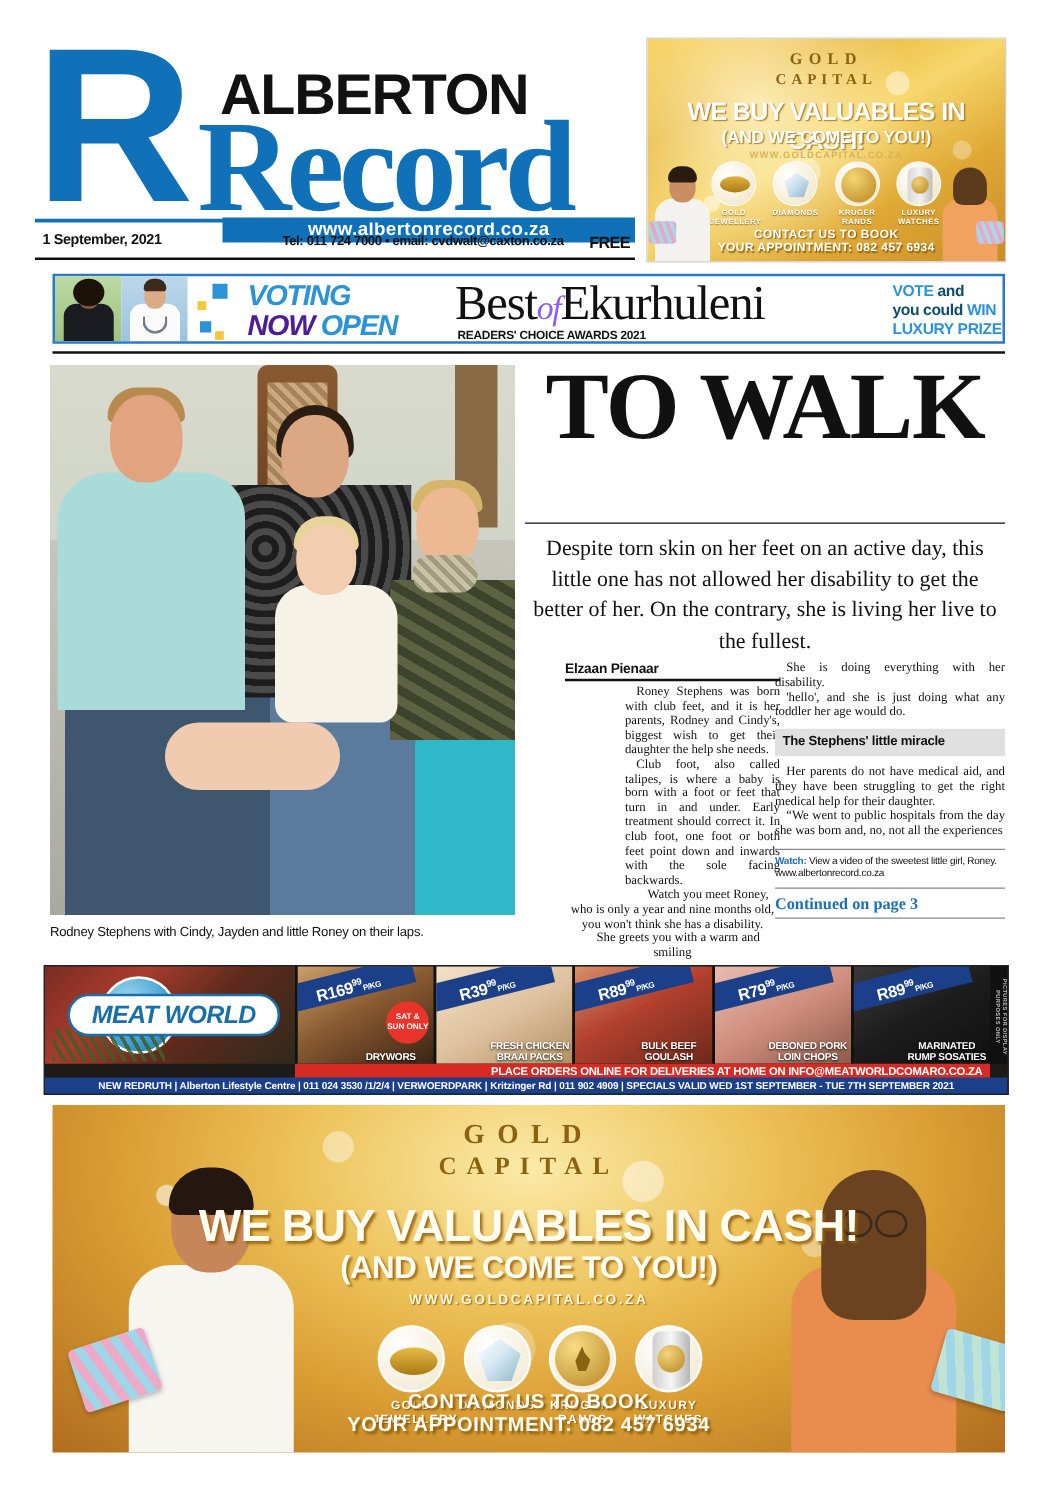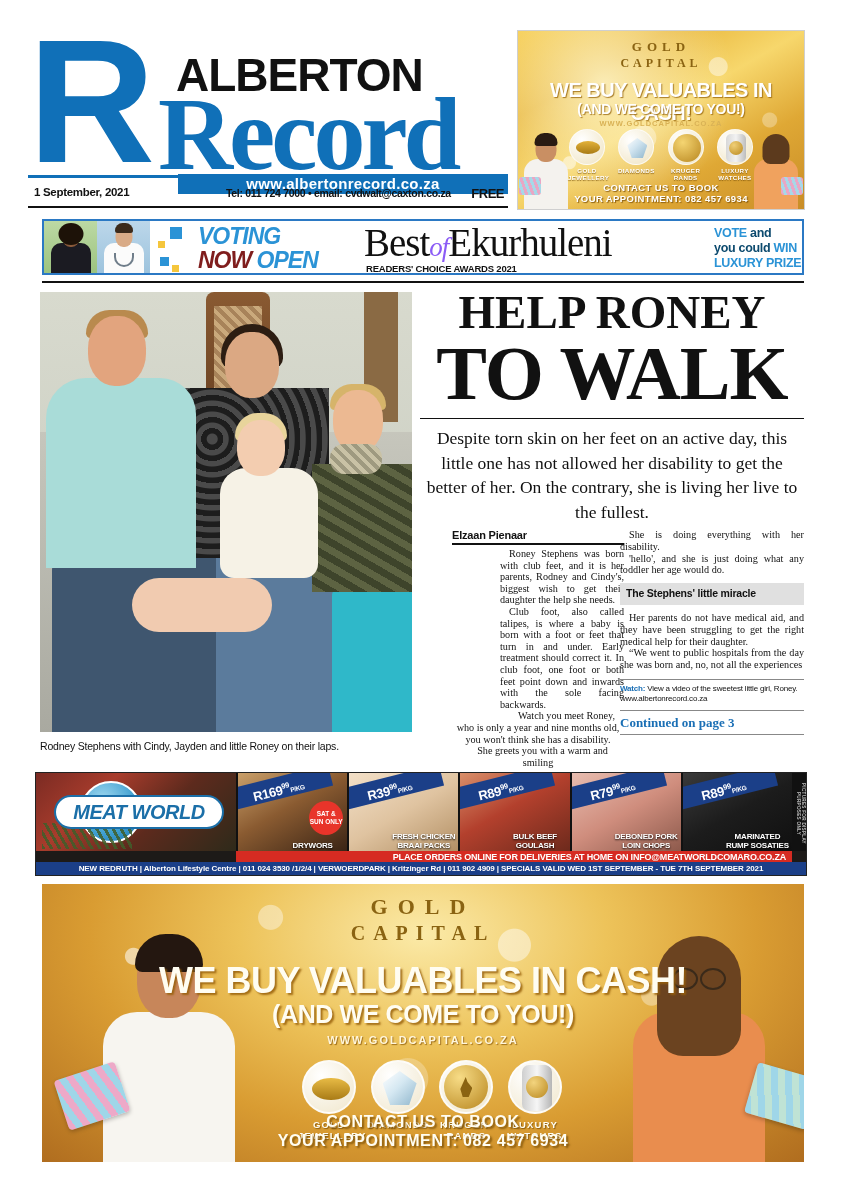--- a/index.html
+++ b/index.html
@@ -124,21 +124,21 @@
   .vb-photo.b .vb-ph-body { background:#fbfbfb; }
   .vb-ph-steth { position:absolute; left:50%; transform:translateX(-50%); bottom:6px; width:20px; height:14px;
                  border:2px solid #6f7d8a; border-top:none; border-radius:0 0 10px 10px; }
   .vb-mid { flex:1; position:absolute; left:110px; top:0; right:0; height:100%; }
   .vb-squares { position:absolute; left:4px; top:4px; width:36px; height:48px; }
   .sq { position:absolute; }
   .vb-voting { position:absolute; left:44px; top:3px; font-size:23px; font-weight:bold;
                color:#2b93d6; letter-spacing:-1px; line-height:24px; font-style:italic; }
   .vb-nowopen { position:absolute; left:44px; top:27px; font-size:23px; font-weight:bold;
                letter-spacing:-1px; line-height:24px; font-style:italic; }
-  .vb-now { color:#7f1d1d; } .vb-open { color:#2b93d6; }
+  .vb-now { color:#4c1d95; } .vb-open { color:#2b93d6; }
   .vb-best { position:absolute; left:210px; top:1px; font-family:"Liberation Serif", serif;
              font-size:39px; line-height:42px; color:#111; letter-spacing:-1px; }
   .vb-best .of { color:#8b5cf6; font-style:italic; font-size:27px; }
   .vb-readers { position:absolute; left:212px; top:42px; font-size:9.5px; font-weight:bold;
                 color:#111; letter-spacing:-0.2px; }
   .vb-right { position:absolute; left:560px; top:5px; width:120px; text-align:left;
               font-size:12.5px; font-weight:bold; line-height:15px; letter-spacing:-0.3px; }
   .vb-right .blu { color:#2b93d6; } .vb-right .dk { color:#0c4a6e; }
   .vote-rule { position:absolute; left:42px; top:281px; width:762px; height:2px; background:#111; }
 
@@ -467,21 +467,20 @@
     <div class="fig boy-head"></div>
     <div class="fig boy-scarf"></div>
     <div class="fig baby-legs"></div>
     <div class="fig baby-body"></div>
     <div class="fig baby-hair"></div>
     <div class="fig baby-head"></div>
   </div>
   <div class="photo-caption">Rodney Stephens with Cindy, Jayden and little Roney on their laps.</div>
 
   <div class="headline">
-    <div class="hl1">HELP RONEY</div>
     <div class="hl2">TO WALK</div>
   </div>
   <div class="hl-rule"></div>
   <div class="standfirst">Despite torn skin on her feet on an active day, this little one has not allowed her disability to get the better of her. On the contrary, she is living her live to the fullest.</div>
 
   <div class="byline">Elzaan Pienaar</div>
   <div class="byline-rule"></div>
   <div class="col1">
     <div class="shape"></div>
     <p>Roney Stephens was born with club feet, and it is her parents, Rodney and Cindy's, biggest wish to get their daughter the help she needs.</p>

